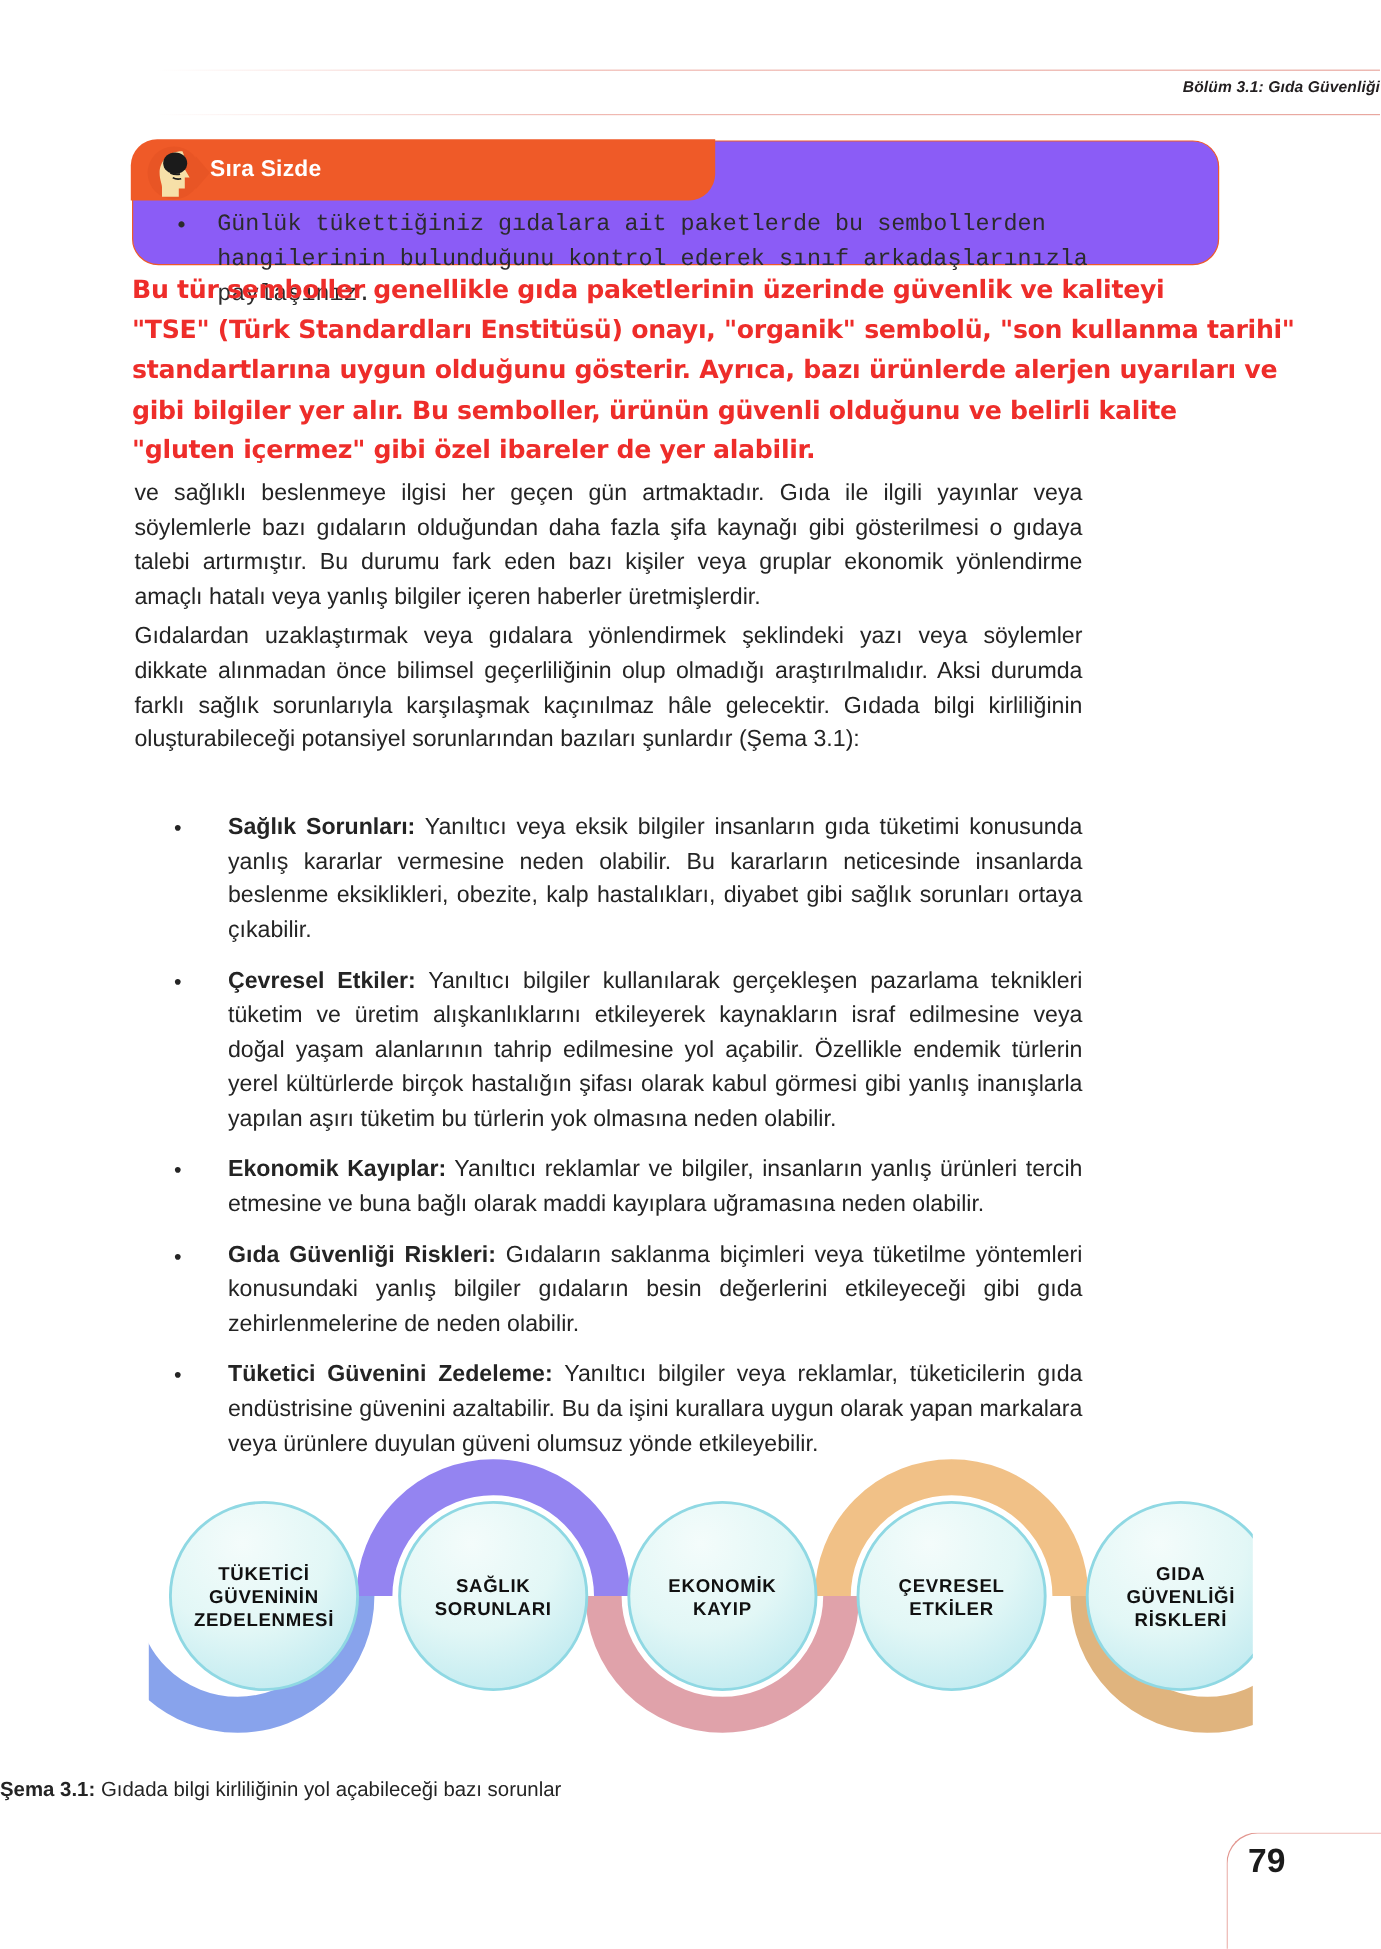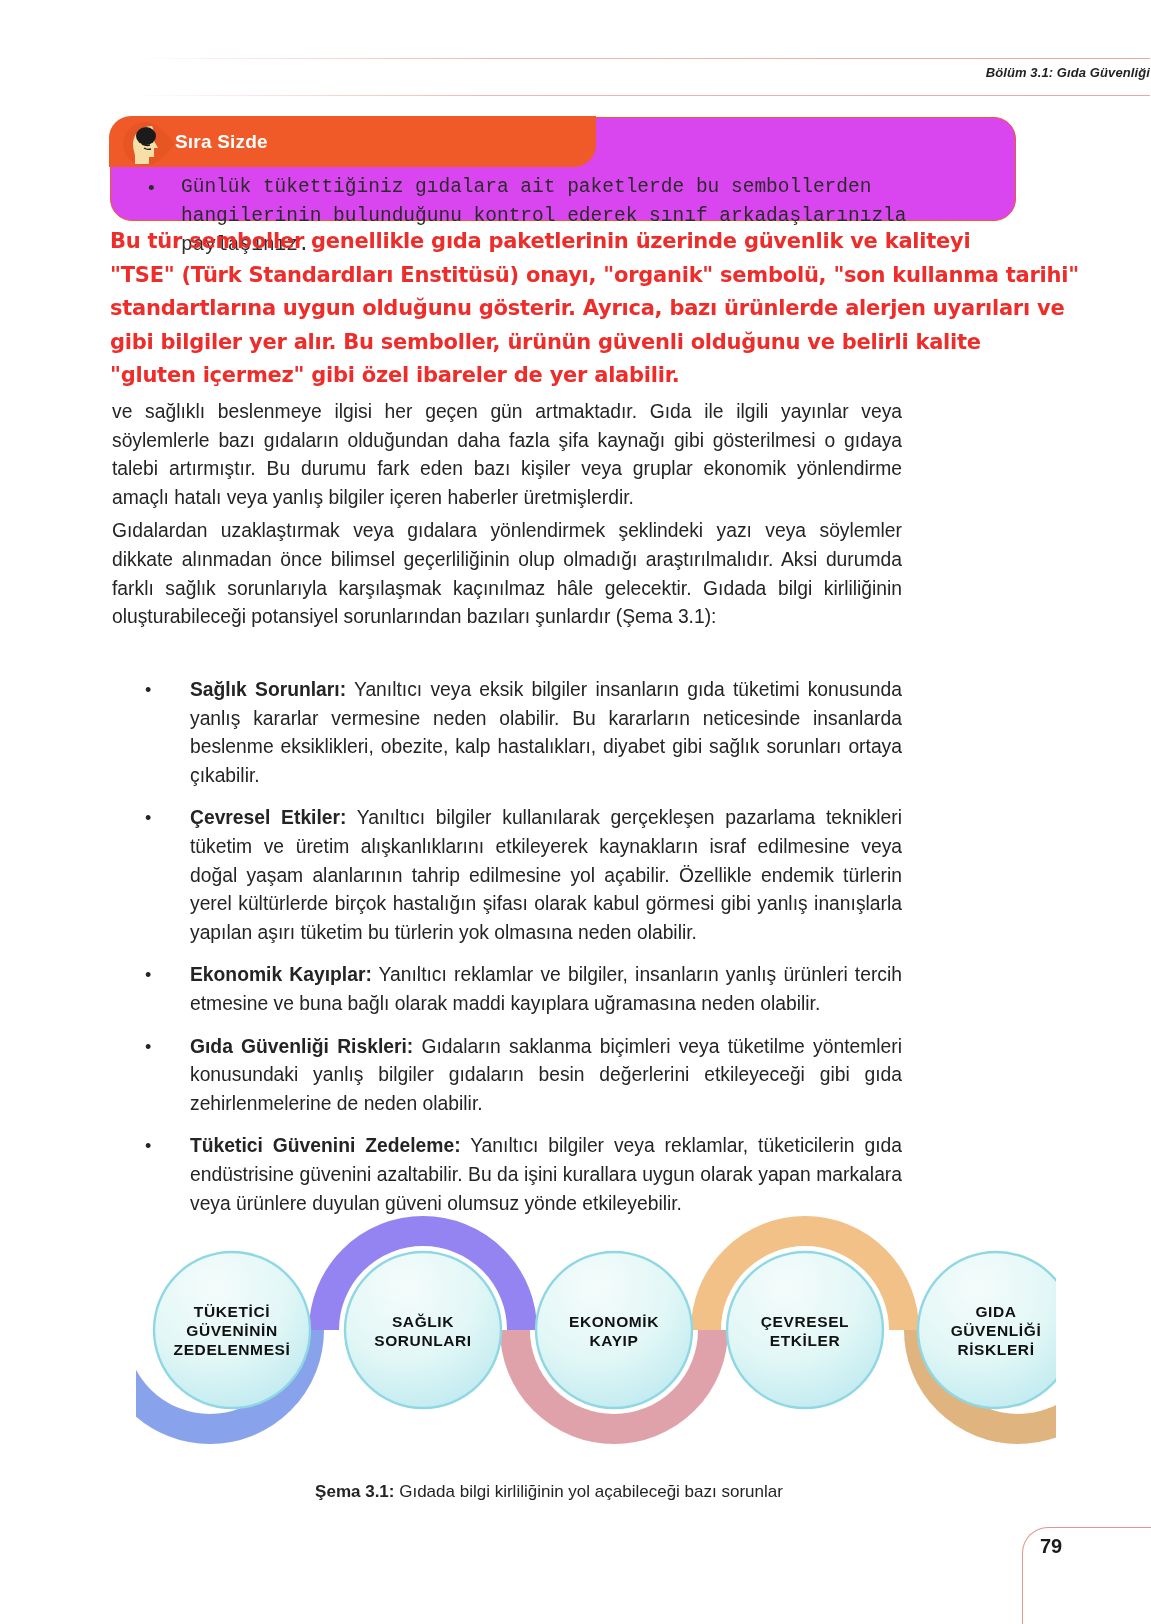--- a/index.html
+++ b/index.html
@@ -13,21 +13,21 @@
   .runhead{position:absolute;left:130px;top:58px;width:1020px;height:38px;}
   .runhead .rule{position:absolute;left:0;width:1020px;height:1px;
     background:linear-gradient(to right,#ffffff 0%, #f0b9b2 35%, #e8a79f 100%);}
   .runhead .rule.top{top:0;}
   .runhead .rule.bot{top:37px;}
   .runhead .htext{position:absolute;right:0;top:7px;font-style:italic;font-weight:bold;
     font-size:13px;letter-spacing:.1px;color:#231f20;}
 
   
   .callout{position:absolute;left:110px;top:117px;width:906px;height:104px;
-    border:1.6px solid #ee5a2a;border-radius:22px;box-sizing:border-box;background:#d946ef;}
+    border:1.6px solid #ee5a2a;border-radius:22px;box-sizing:border-box;background:#8b5cf6;}
   .callout-bar{position:absolute;left:-1.6px;top:-1.6px;width:487px;height:51px;
     background:#ef5a28;border-radius:22px 0 22px 0;}
   .callout-title{position:absolute;left:64px;top:13px;color:#ffffff;font-weight:bold;
     font-size:19px;letter-spacing:.2px;}
   .callout-icon{position:absolute;left:8px;top:-2px;width:56px;height:56px;}
   .callout-body{position:absolute;left:34px;top:55px;width:862px;
     font-size:19.5px;line-height:29px;color:#2b2b2b;}
   .callout-body .bullet{position:absolute;left:3px;top:0;font-size:19px;line-height:29px;}
   .callout-body .btxt{display:block;margin-left:36px;font-family:Liberation Mono, monospace;}
 
@@ -44,31 +44,31 @@
   .clip-first{overflow:hidden;height:22px;margin-bottom:0;}
   .clip-first span{display:block;margin-top:-7px;}
 
   .list{position:absolute;left:140px;top:676px;width:762px;
     font-size:19.3px;line-height:28.6px;color:#242424;}
   .li{position:relative;padding-left:50px;margin-bottom:14px;text-align:justify;}
   .li .dot{position:absolute;left:5px;top:0;font-size:18px;}
   .li b{font-weight:bold;}
 
   
-  .diagram{position:absolute;left:136px;top:1192px;width:920px;height:270px;}
+  .diagram{position:absolute;left:124px;top:1192px;width:920px;height:270px;}
   .diagram svg{display:block;}
-  .caption{position:absolute;left:0;top:1482px;width:1010px;text-align:center;
-    font-size:17px;color:#242424;margin-left:44px;}
+  .caption{position:absolute;left:0;top:1482px;width:1010px;text-align:left;
+    font-size:17px;color:#242424;}
   .caption b{font-weight:bold;}
 
   
   .pagebox{position:absolute;left:1022px;top:1527px;width:200px;height:120px;
     border-left:1.4px solid #e2968f;border-top:1.4px solid #e2968f;
     border-top-left-radius:26px;box-sizing:border-box;}
-  .pageno{position:absolute;left:1040px;top:1535px;font-size:20px;font-weight:bold;color:#1b1b1b;}
+  .pageno{position:absolute;left:1040px;top:1535px;font-size:28px;font-weight:bold;color:#1b1b1b;}
 </style>
 </head>
 <body>
 
 <div class="runhead">
   <div class="rule top"></div>
   <div class="rule bot"></div>
   <div class="htext">Bölüm 3.1: Gıda Güvenliği</div>
 </div>
 

